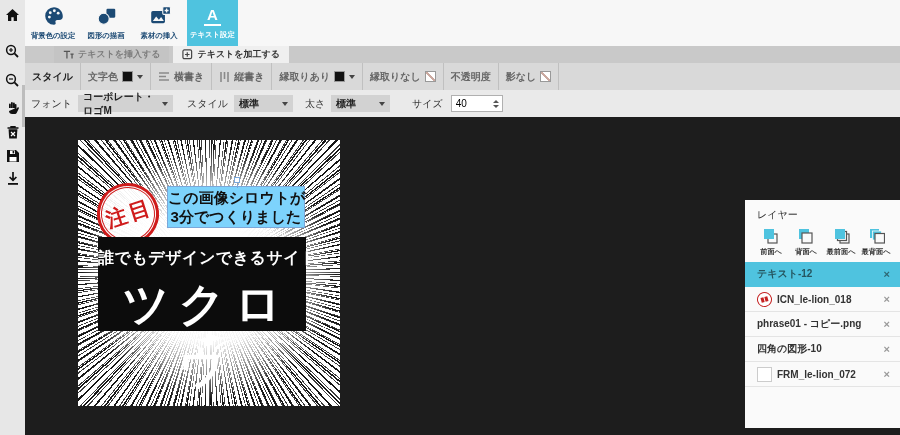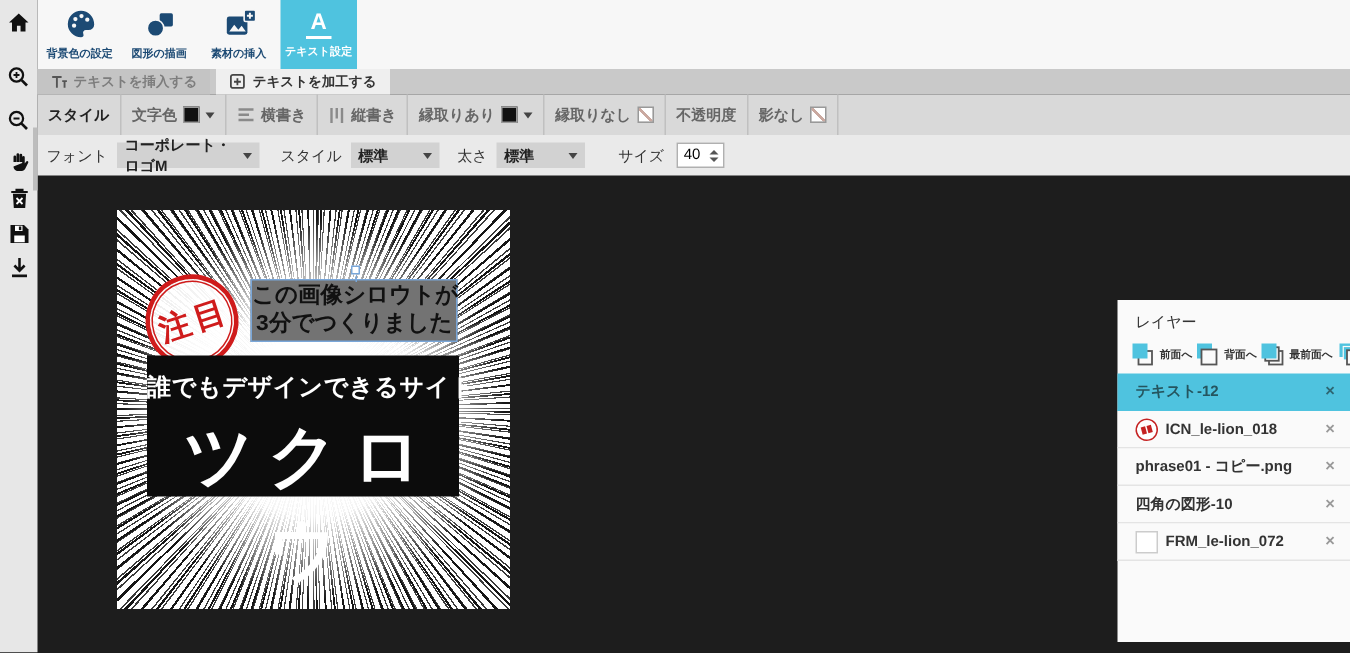--- a/index.html
+++ b/index.html
@@ -15,33 +15,33 @@
   .rail-thumb { position:absolute; right:0; top:85px; width:3px; height:42px; background:#bdbdbd; }
   
   .topbar { position:absolute; left:25px; top:0; right:0; z-index:30; }
   .row1 { height:46px; background:#f7f7f7; display:flex; align-items:stretch; padding-left:3px; }
   .tool-btn { width:51px; display:flex; flex-direction:column; align-items:center; justify-content:center; gap:3px; margin-right:2px; cursor:pointer; }
   .tool-btn .tlabel { font-size:8px; font-weight:bold; color:#1c4a74; white-space:nowrap; transform:scale(.92); }
   .tool-btn.active { background:#4fc3df; }
   .tool-btn.active .tlabel { color:#fff; }
   .a-glyph { color:#fff; font-size:15px; font-weight:bold; line-height:1; border-bottom:2px solid #fff; padding:0 3px 2px; }
   .row2 { height:17px; background:#c9c9c9; display:flex; font-size:9px; font-weight:bold; }
-  .tab { display:flex; align-items:center; gap:4px; padding:0 9px; cursor:pointer; white-space:nowrap; }
+  .tab { display:flex; align-items:center; gap:4px; padding:0 9px; cursor:pointer; white-space:nowrap;margin-left:29px; }
   .tab.inactive { background:#c4c4c4; color:#7d7d7d; }
   .tab.active { background:#efefef; color:#333; margin-left:4px; }
   .row3 { height:27px; background:#d9d9d9; display:flex; align-items:center; font-size:10px; color:#666; font-weight:bold; }
   .style-item { height:100%; display:flex; align-items:center; gap:4px; padding:0 7px; border-right:1px solid #c0c0c0; cursor:pointer; white-space:nowrap; }
   .style-item.first { color:#222; }
   .swatch { width:11px; height:11px; border:1px solid #999; background:#111; }
   .swatch.none { background:linear-gradient(45deg,#fff 42%,#caa9a0 42%,#caa9a0 56%,#fff 56%); }
   .caret { width:0; height:0; border-left:3px solid transparent; border-right:3px solid transparent; border-top:4px solid #444; }
   .row4 { height:27px; background:#eaeaea; display:flex; align-items:center; font-size:10px; color:#333; gap:6px; padding-left:6px; }
   .dd { background:#d2d2d2; height:17px; display:flex; align-items:center; justify-content:space-between; gap:5px; padding:0 5px; cursor:pointer; font-weight:bold; color:#222; }
   .dd.font { width:95px; } .dd.small { width:59px; }
-  .sizebox { position:relative; width:32px; height:17px; background:#fff; border:1px solid #b0b0b0; margin-left:2px; }
+  .sizebox { position:relative; width:52px; height:17px; background:#fff; border:1px solid #b0b0b0; margin-left:2px; }
   .sizebox input { width:100%; height:100%; border:none; font-size:10px; padding:0 12px 0 4px; font-family:inherit; background:transparent; }
   .spin { position:absolute; right:1px; top:1px; width:9px; height:13px; display:flex; flex-direction:column; align-items:center; justify-content:center; gap:2px; cursor:pointer; }
   .spin .up { width:0;height:0;border-left:3px solid transparent;border-right:3px solid transparent;border-bottom:3px solid #555; }
   .spin .dn { width:0;height:0;border-left:3px solid transparent;border-right:3px solid transparent;border-top:3px solid #555; }
   .mini-icon { display:flex; align-items:center; }
   
   .artboard { position:absolute; left:78px; top:140px; width:262px; height:266px; background:#fff; overflow:hidden; z-index:10; }
   .burst { position:absolute; inset:0;
     background:
       repeating-conic-gradient(from 2deg at 50% 50%, #161616 0 .55deg, transparent .55deg 2.6deg),
@@ -49,30 +49,30 @@
       #fff; }
   .burst-core { position:absolute; inset:0;
     background:radial-gradient(circle at 50% 50%, #fff 0 26%, rgba(255,255,255,.95) 38%, rgba(255,255,255,.55) 52%, rgba(255,255,255,0) 68%); }
   .stamp { position:absolute; left:19px; top:43px; width:62px; height:62px; border:3px solid #cf1b1b; border-radius:50%;
     background:rgba(255,255,255,.93); transform:rotate(-18deg); display:flex; align-items:center; justify-content:center; z-index:2; cursor:pointer; }
   .stamp::before { content:""; position:absolute; inset:1px; border:1.5px solid #cf1b1b; border-radius:50%; }
   .stamp span { color:#cf1b1b; font-weight:bold; font-size:21px; letter-spacing:3px; padding-left:3px; }
   .banner { position:absolute; left:20px; top:97px; width:208px; height:94px; background:#0c0c0c; color:#fff; text-align:center; z-index:3; cursor:pointer; }
   .banner .b1 { margin-top:11px; font-size:16px; font-weight:bold; white-space:nowrap; letter-spacing:.5px; }
   .banner .b2 { margin-top:5px; font-size:46px; font-weight:bold; letter-spacing:9px; padding-left:9px; }
-  .bubble { position:absolute; left:89px; top:46px; width:138px; height:42px; background:#737373; border:1px solid #7aa7d9;
-    display:flex; flex-direction:column; justify-content:center; z-index:4; cursor:move;font-family:Liberation Mono, monospace; }
+  .bubble { position:absolute; left:89px; top:46px; width:138px; height:42px; background:#7dd3fc; border:1px solid #7aa7d9;
+    display:flex; flex-direction:column; justify-content:center; z-index:4; cursor:move; }
   .bubble div { font-size:15px; font-weight:bold; color:#111; line-height:1.3; text-align:center; white-space:nowrap; }
   .handle { position:absolute; left:66px; top:-10px; width:6px; height:6px; background:#fff; border:1px solid #7aa7d9; }
   .handle::after { content:""; position:absolute; left:2px; top:6px; width:1px; height:4px; background:#7aa7d9; }
   
   .layers-panel { position:absolute; left:745px; top:200px; width:155px; height:228px; background:#fafafa; z-index:20; }
   .panel-title { padding:8px 0 2px 12px; font-size:10px; color:#333; }
   .panel-actions { display:flex; padding:4px 6px 5px 8px; }
-  .paction { flex:1; display:flex; align-items:center; gap:2px; cursor:pointer;justify-content:space-between; }
+  .paction { flex:1; display:flex; flex-direction:column; align-items:center; gap:2px; cursor:pointer;justify-content:space-between; }
   .paction .alabel { font-size:8px; font-weight:bold; color:#333; white-space:nowrap; transform:scale(.9); }
   .layer-row { height:25px; display:flex; align-items:center; padding:0 9px 0 12px; border-bottom:1px solid #e4e4e4;
     font-size:10px; font-weight:bold; color:#333; cursor:pointer; background:#fafafa; }
   .layer-row.selected { background:#4fc3df; color:#25555f; border-bottom:1px solid #4fc3df; }
   .layer-close { margin-left:auto; color:#999; font-size:11px; font-weight:bold; cursor:pointer; padding:0 1px; }
   .layer-row.selected .layer-close { color:#2e6672; }
   .thumb-stamp { width:15px; height:15px; border:1.5px solid #c52222; border-radius:50%; margin-right:5px; flex:none;
     background:#fff; transform:rotate(-15deg); display:flex; align-items:center; justify-content:center; gap:1px; }
   .thumb-stamp i { width:3px; height:5px; background:#c52222; }
   .thumb-frame { width:15px; height:15px; border:1px solid #ccc; background:#fff; margin-right:5px; flex:none; }

